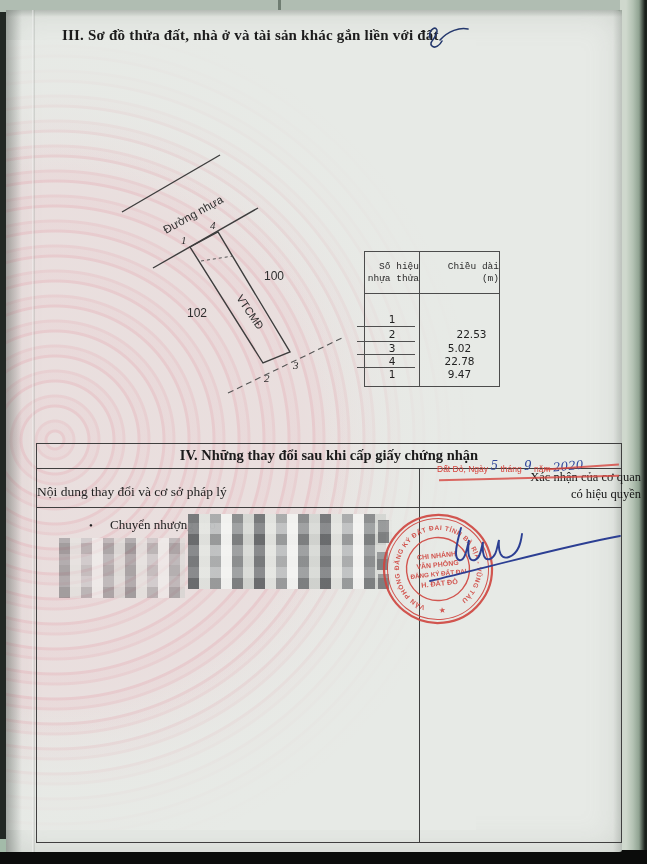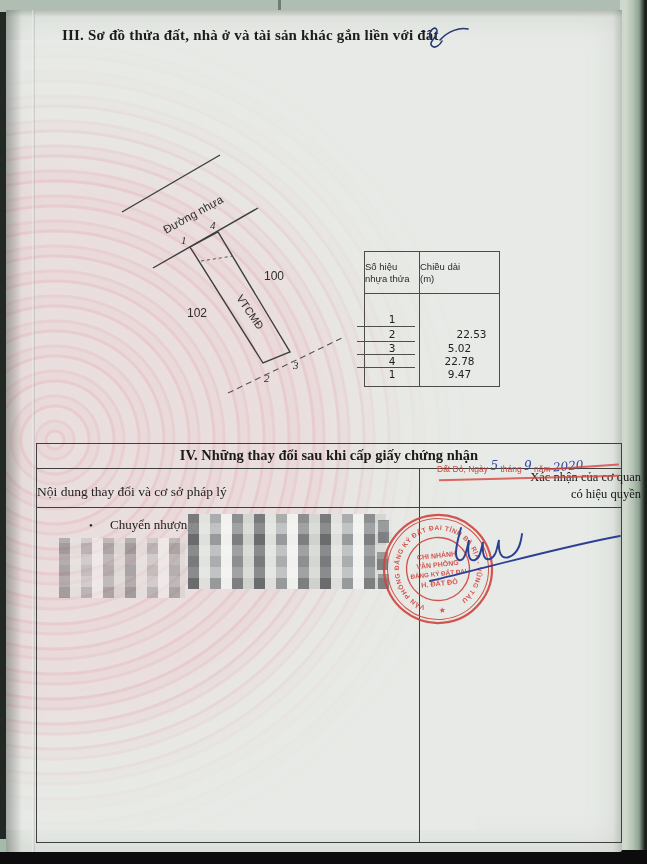--- a/index.html
+++ b/index.html
@@ -29,22 +29,22 @@
         rgba(224,153,163,.34) 8px, rgba(224,153,163,.34) 10px,
         rgba(232,182,190,.14) 11px, rgba(232,182,190,.14) 17px,
         rgba(224,153,163,.26) 18px, rgba(224,153,163,.26) 20px,
         rgba(224,153,163,0) 21px, rgba(224,153,163,0) 25px);}
   
   .s3-title{left:56px;top:17px;width:420px;font-weight:bold;font-size:15px;color:#1c1c1c;letter-spacing:.2px;}
   
   .mtable{left:358px;top:241px;width:134px;height:134px;border:1px solid #4c4c4c;}
   .mtable .vline{position:absolute;left:54px;top:0;width:1px;height:100%;background:#4c4c4c;}
   .mtable .hline{position:absolute;left:0;top:41px;width:100%;height:1px;background:#4c4c4c;}
-  .mth{position:absolute;font-size:9.5px;color:#2a2a2a;text-align:left;line-height:12px;
-       font-family:Liberation Sans, sans-serif;}
+  .mth{position:absolute;font-size:9.5px;color:#2a2a2a;text-align:right;line-height:12px;
+       font-family:Liberation Mono, monospace;}
   .mrow{position:absolute;height:13px;line-height:13px;font-size:10.5px;color:#222;text-align:center;
         font-family:"DejaVu Sans","Liberation Sans",sans-serif;}
   .mundl{position:absolute;height:1px;background:#4f4f4f;width:58px;left:-8px;}
   
   .s4{left:30px;top:433px;width:584px;height:398px;border:1px solid #3f3f3f;}
   .s4 .titlerow{position:absolute;left:0;top:0;width:100%;height:24px;border-bottom:1px solid #3f3f3f;
        text-align:center;font-weight:bold;font-size:14.5px;color:#1b1b1b;line-height:23px;}
   .s4 .vdiv{position:absolute;left:382px;top:24px;width:1px;height:374px;background:#3f3f3f;}
   .s4 .hdrline{position:absolute;left:0;top:63px;width:100%;height:1px;background:#3f3f3f;}
   .s4-lhdr{position:absolute;left:0;top:40px;width:382px;font-size:13.5px;color:#1f1f1f;}

